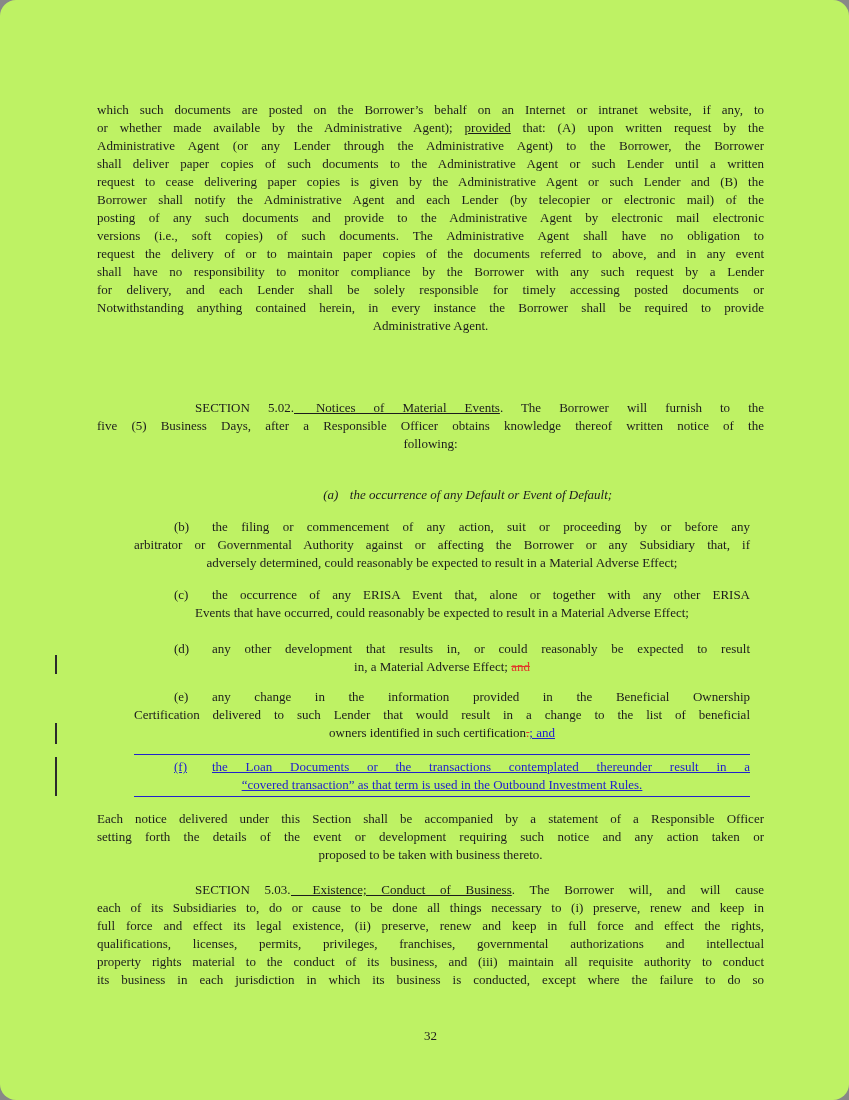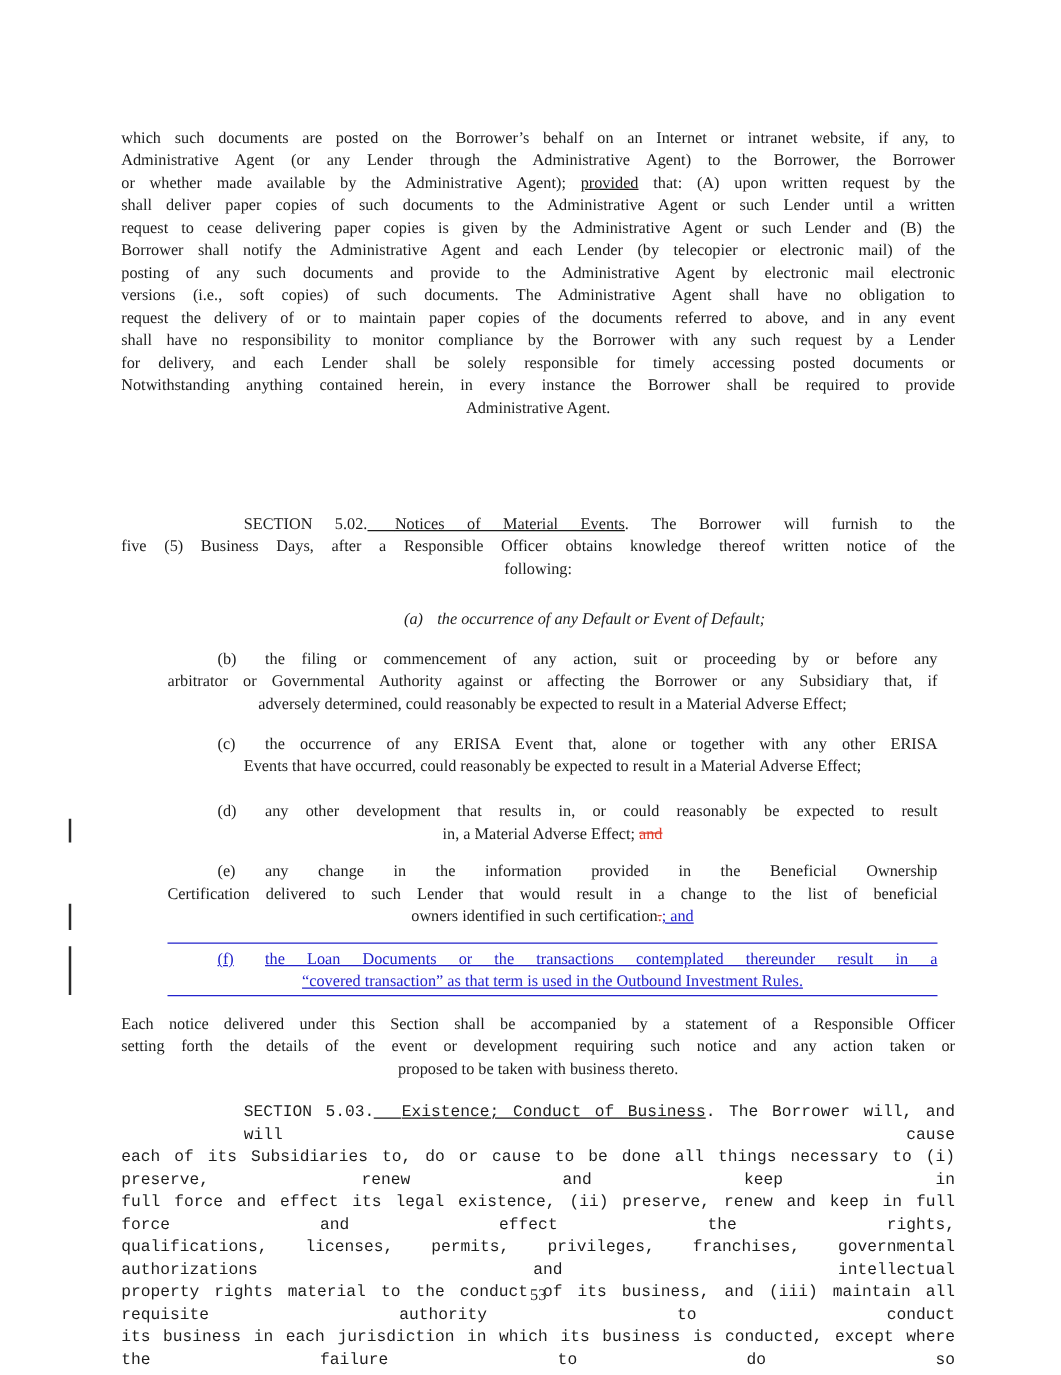--- a/index.html
+++ b/index.html
@@ -17,47 +17,47 @@
   .seg-del{color:var(--del,#e03a2a);text-decoration:line-through;}
   .seg-ins{color:var(--ins,#2222cc);text-decoration:underline;}
   .utab{display:inline-block;width:22px;height:12px;border-bottom:1px solid #1c1c1c;margin-bottom:-2px;}
   .change-bar{position:absolute;width:2px;background:var(--bar,#2b2b2b);}
   .rule{position:absolute;height:1px;background:var(--ins,#2222cc);}
   .page-number{position:absolute;left:97px;width:667px;text-align:center;}
 </style>
 </head>
 <body>
 
-<div class="page" style="--del: #e03a2a; --ins: #2222cc; --bar: #2b2b2b; color: rgb(28, 28, 28); background: #ffffff;">
+<div class="page" style="--del: #e03a2a; --ins: #2222cc; --bar: #2b2b2b; color: rgb(28, 28, 28); background: #bef264; border-radius: 16px;">
   <div>
       <div class="change-bar" style="left: 55px; top: 655px; height: 19px;"></div>
       <div class="change-bar" style="left: 55px; top: 723px; height: 21px;"></div>
       <div class="change-bar" style="left: 55px; top: 757px; height: 39px;"></div>
     </div>
   <div>
       <div class="rule" style="left: 134px; top: 754px; width: 616px;"></div>
       <div class="rule" style="left: 134px; top: 796px; width: 616px;"></div>
     </div>
   <div>
       <div class="block" style="top: 101px; left: 97px; width: 667px;">
         <div class="line justify"><span class="seg-n">which such documents are posted on the Borrower’s behalf on an Internet or intranet website, if any, to</span></div>
+        <div class="line justify"><span class="seg-n">or whether made available by the Administrative Agent); </span><span class="seg-u">provided</span><span class="seg-n"> that: (A) upon written request by the</span></div>
         <div class="line justify"><span class="seg-n">Administrative Agent (or any Lender through the Administrative Agent) to the Borrower, the Borrower</span></div>
-        <div class="line justify"><span class="seg-n">or whether made available by the Administrative Agent); </span><span class="seg-u">provided</span><span class="seg-n"> that: (A) upon written request by the</span></div>
         <div class="line justify"><span class="seg-n">shall deliver paper copies of such documents to the Administrative Agent or such Lender until a written</span></div>
         <div class="line justify"><span class="seg-n">request to cease delivering paper copies is given by the Administrative Agent or such Lender and (B) the</span></div>
         <div class="line justify"><span class="seg-n">Borrower shall notify the Administrative Agent and each Lender (by telecopier or electronic mail) of the</span></div>
         <div class="line justify"><span class="seg-n">posting of any such documents and provide to the Administrative Agent by electronic mail electronic</span></div>
         <div class="line justify"><span class="seg-n">versions (i.e., soft copies) of such documents.  The Administrative Agent shall have no obligation to</span></div>
         <div class="line justify"><span class="seg-n">request the delivery of or to maintain paper copies of the documents referred to above, and in any event</span></div>
         <div class="line justify"><span class="seg-n">shall have no responsibility to monitor compliance by the Borrower with any such request by a Lender</span></div>
         <div class="line justify"><span class="seg-n">for delivery, and each Lender shall be solely responsible for timely accessing posted documents or</span></div>
         <div class="line justify"><span class="seg-n">Notwithstanding anything contained herein, in every instance the Borrower shall be required to provide</span></div>
         <div class="line"><span class="seg-n">Administrative Agent.</span></div>
       </div>
-      <div class="block" style="top: 399px; left: 97px; width: 667px; margin-top: 11px;">
+      <div class="block" style="top: 399px; left: 97px; width: 667px;">
         <div class="line justify" style="padding-left: 98px;"><span class="seg-n">SECTION 5.02.</span><span class="utab" style="width: 22px;"></span><span class="seg-u">Notices of Material Events</span><span class="seg-n">.  The Borrower will furnish to the</span></div>
         <div class="line justify"><span class="seg-n">five (5) Business Days, after a Responsible Officer obtains knowledge thereof written notice of the</span></div>
         <div class="line"><span class="seg-n">following:</span></div>
       </div>
       <div class="block" style="top: 486px; left: 134px; width: 616px;">
         <div class="line" style="padding-left: 40px; font-style: italic;"><span class="marker"><span class="seg-n">(a)</span></span><span class="seg-n">the occurrence of any Default or Event of Default;</span></div>
       </div>
       <div class="block" style="top: 518px; left: 134px; width: 616px;">
         <div class="line justify" style="padding-left: 40px;"><span class="marker"><span class="seg-n">(b)</span></span><span class="seg-n">the filing or commencement of any action, suit or proceeding by or before any</span></div>
         <div class="line justify"><span class="seg-n">arbitrator or Governmental Authority against or affecting the Borrower or any Subsidiary that, if</span></div>
@@ -78,23 +78,23 @@
       </div>
       <div class="block" style="top: 758px; left: 134px; width: 616px;">
         <div class="line justify" style="padding-left: 40px;"><span class="marker"><span class="seg-ins">(f)</span></span><span class="seg-ins">the Loan Documents or the transactions contemplated thereunder result in a</span></div>
         <div class="line"><span class="seg-ins">“covered transaction” as that term is used in the Outbound Investment Rules.</span></div>
       </div>
       <div class="block" style="top: 810px; left: 97px; width: 667px;">
         <div class="line justify"><span class="seg-n">Each notice delivered under this Section shall be accompanied by a statement of a Responsible Officer</span></div>
         <div class="line justify"><span class="seg-n">setting forth the details of the event or development requiring such notice and any action taken or</span></div>
         <div class="line"><span class="seg-n">proposed to be taken with business thereto.</span></div>
       </div>
-      <div class="block" style="top: 881px; left: 97px; width: 667px; font-family: Liberation Mono, monospace;">
+      <div class="block" style="top: 881px; left: 97px; width: 667px;">
         <div class="line justify" style="padding-left: 98px;"><span class="seg-n">SECTION 5.03.</span><span class="utab" style="width: 22px;"></span><span class="seg-u">Existence; Conduct of Business</span><span class="seg-n">.  The Borrower will, and will cause</span></div>
         <div class="line justify"><span class="seg-n">each of its Subsidiaries to, do or cause to be done all things necessary to (i) preserve, renew and keep in</span></div>
         <div class="line justify"><span class="seg-n">full force and effect its legal existence, (ii) preserve, renew and keep in full force and effect the rights,</span></div>
         <div class="line justify"><span class="seg-n">qualifications, licenses, permits, privileges, franchises, governmental authorizations and intellectual</span></div>
         <div class="line justify"><span class="seg-n">property rights material to the conduct of its business, and (iii) maintain all requisite authority to conduct</span></div>
         <div class="line justify"><span class="seg-n">its business in each jurisdiction in which its business is conducted, except where the failure to do so</span></div>
       </div>
     </div>
-  <div class="page-number" style="top:1028px;">53</div>
+  <div class="page-number" style="top:1028px;">32</div>
 </div>
 
 </body></html>

